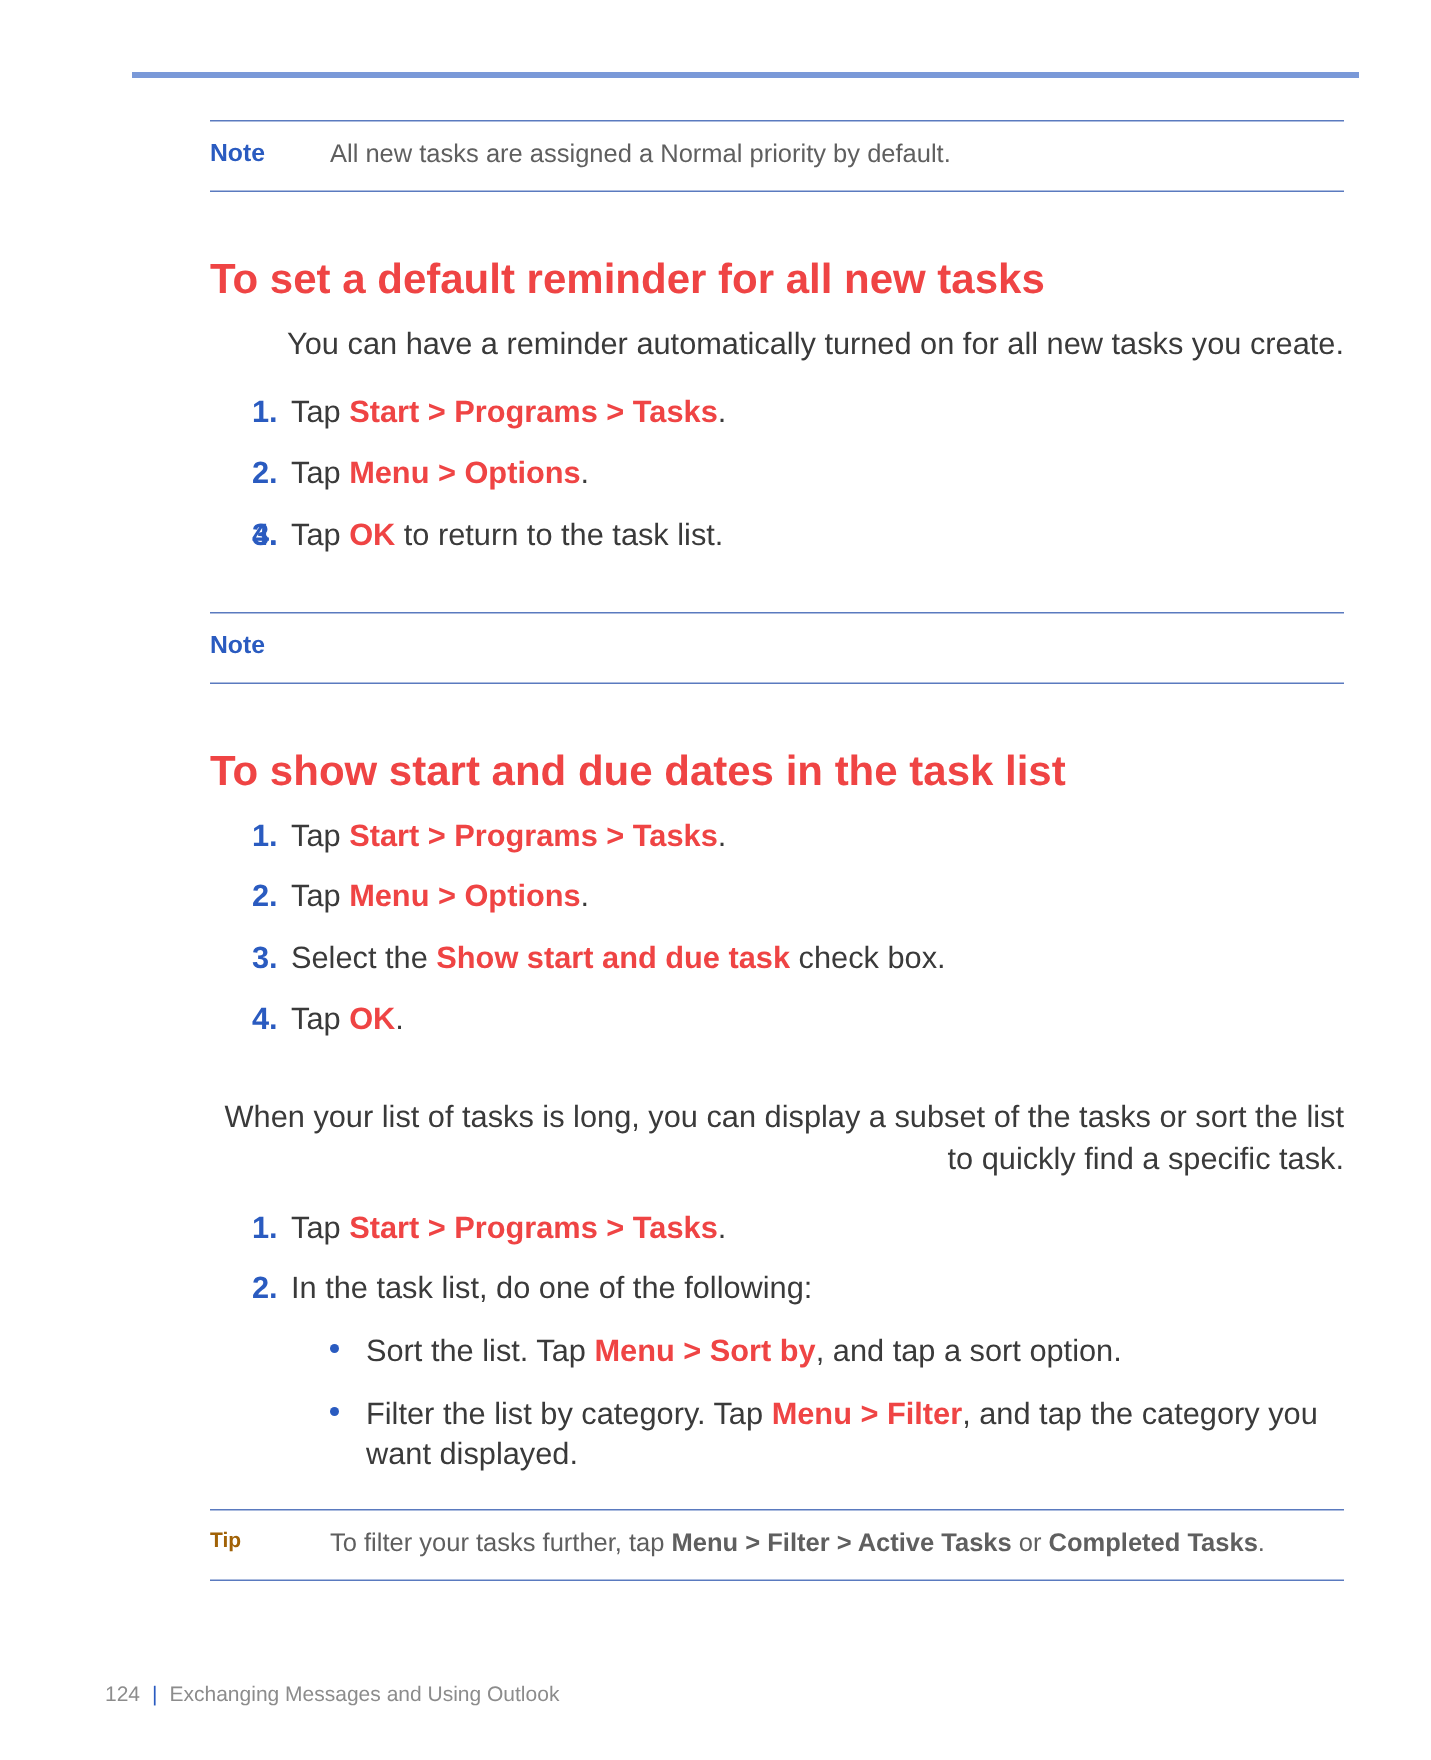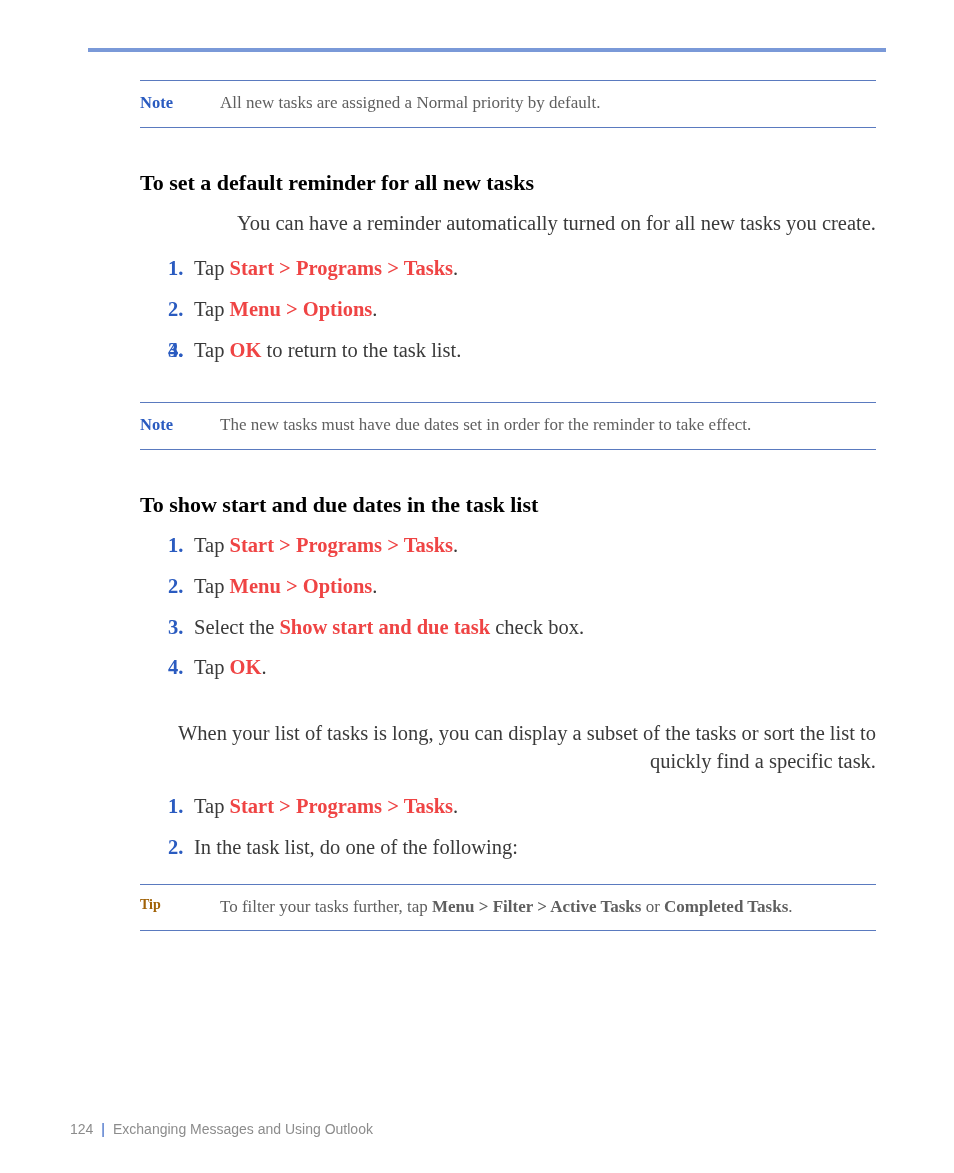--- a/index.html
+++ b/index.html
@@ -5,22 +5,21 @@
     * { box-sizing: border-box; margin: 0; padding: 0; }
     body {
       font-family: Arial, Helvetica, sans-serif;
       background: #fff;
       width: 954px;
       height: 1173px;
       position: relative;
       color: #3a3a3a;
     }
     .page {
-      padding: 48px 68px 0 90px;
-      font-family: Liberation Serif, serif;
+      padding: 48px 48px 0 90px;
     }
     .top-rule {
       border-top: 4px solid #7a99d8;
       margin-bottom: 28px;
       margin-left: -2px;
     }
     .content {
       padding-left: 50px;
       padding-right: 10px;
     }
@@ -37,23 +36,23 @@
       font-weight: bold;
       width: 80px;
       flex-shrink: 0;
       font-size: 16.5px;
     }
     .note-text {
       color: #5f5f5f;
       flex: 1;
     }
     .section-heading {
-      color: #000000;
-      font-weight: bold;
-      font-size: 22px;
+      color: #ef4444;
+      font-weight: bold;
+      font-size: 28px;
       margin-top: 42px;
       margin-bottom: 14px;
     }
     .section-heading.closer { margin-top: 32px; }
     .body-text {
       font-size: 20.5px;
       line-height: 1.35;
       color: #3a3a3a;
       margin-bottom: 18px;
       text-align: right;
@@ -161,21 +160,20 @@
         <span class="num">3.</span>
       </li>
       <li>
         <span class="num">4.</span>
         <span class="step-text">Tap <b>OK</b> to return to the task list.</span>
       </li>
     </ol>
 
     <div class="note-block">
       <div class="note-label">Note</div>
-      <div class="note-text">The new tasks must have due dates set in order for the reminder to take effect.</div>
     </div>
 
     <div class="section-heading">To show start and due dates in the task list</div>
     <ol class="ordered">
       <li>
         <span class="num">1.</span>
         <span class="step-text">Tap <b>Start &gt; Programs &gt; Tasks</b>.</span>
       </li>
       <li>
         <span class="num">2.</span>
@@ -193,20 +191,30 @@
 
     <div class="body-text">When your list of tasks is long, you can display a subset of the tasks or sort the list to quickly find a specific task.</div>
     <ol class="ordered" style="margin-bottom:22px">
       <li>
         <span class="num">1.</span>
         <span class="step-text">Tap <b>Start &gt; Programs &gt; Tasks</b>.</span>
       </li>
       <li>
         <span class="num">2.</span>
         <span class="step-text">In the task list, do one of the following:</span>
+        <ul class="sublist">
+          <li>
+            <span class="bullet-dot"></span>
+            <span class="step-text">Sort the list. Tap <b>Menu &gt; Sort by</b>, and tap a sort option.</span>
+          </li>
+          <li>
+            <span class="bullet-dot"></span>
+            <span class="step-text">Filter the list by category. Tap <b>Menu &gt; Filter</b>, and tap the category you want displayed.</span>
+          </li>
+        </ul>
       </li>
     </ol>
 
     <div class="tip-block">
       <div class="tip-label">Tip</div>
       <div class="tip-text">To filter your tasks further, tap <b>Menu &gt; Filter &gt; Active Tasks</b> or <b>Completed Tasks</b>.</div>
     </div>
 
   </div>
 </div>

